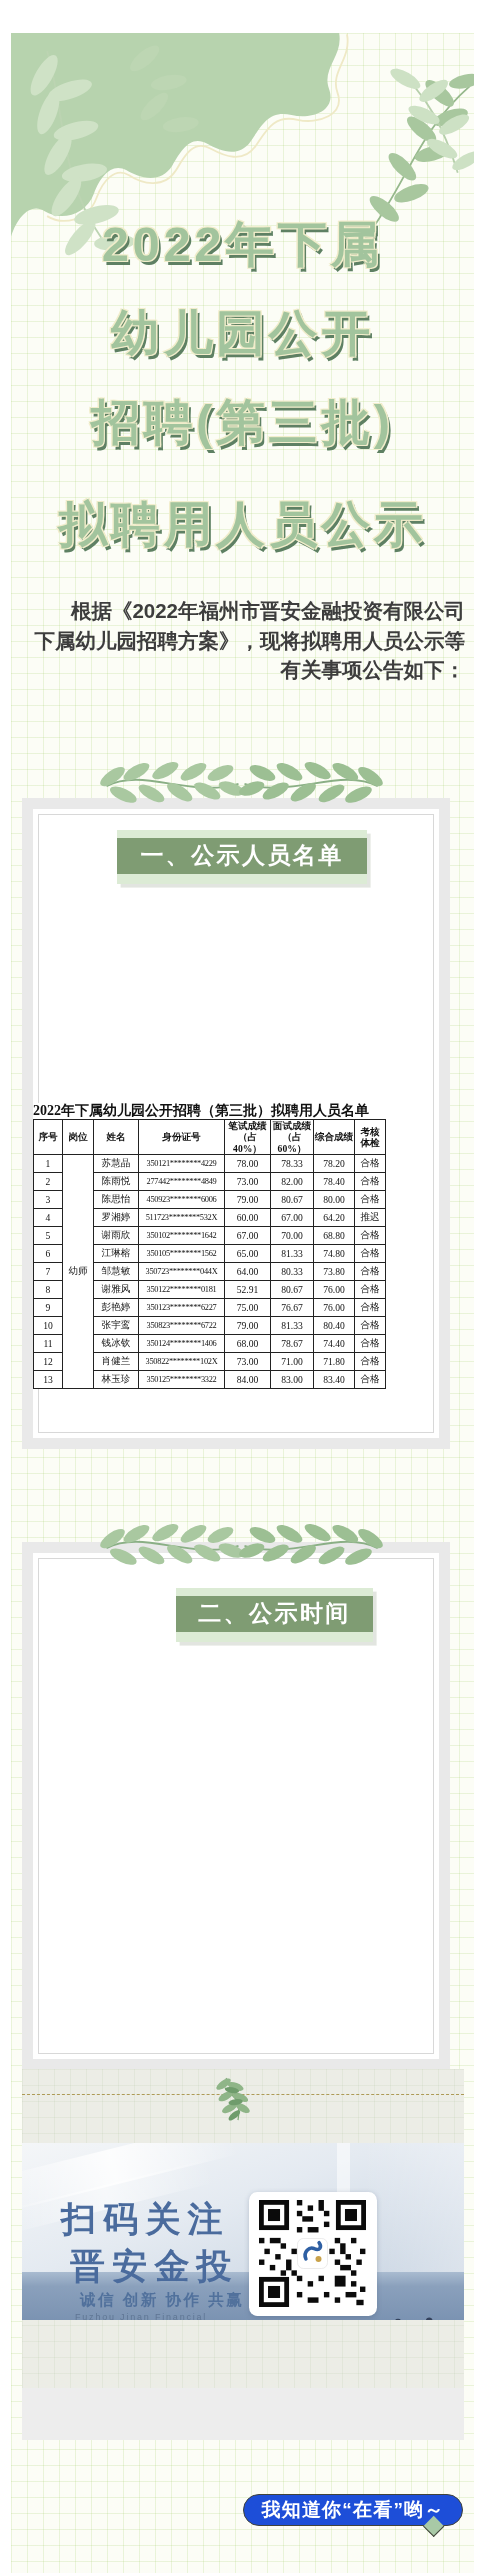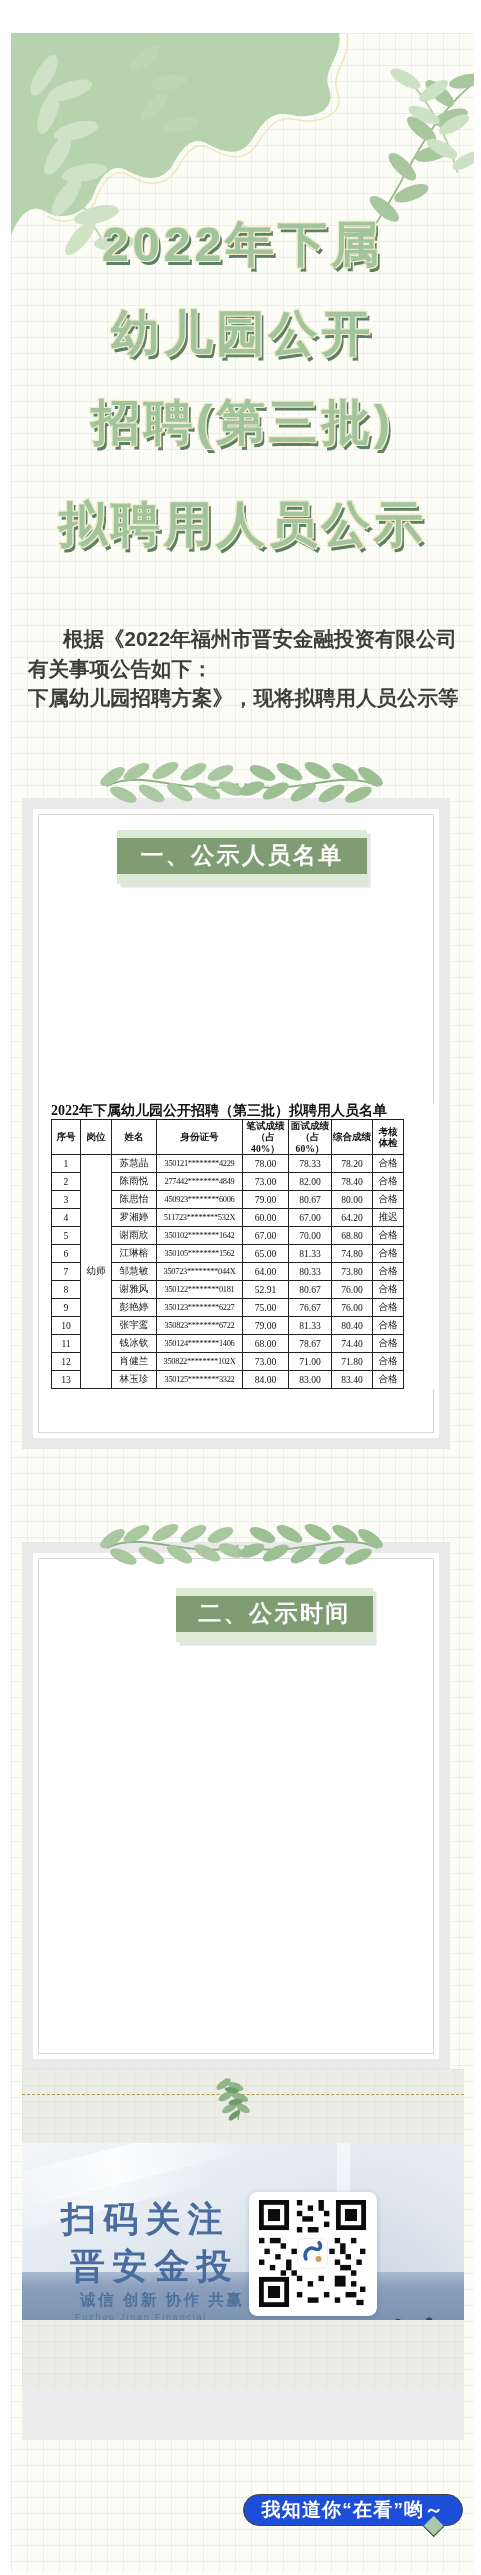--- a/index.html
+++ b/index.html
@@ -12,21 +12,21 @@
         background-size:16px 16px;}
   .topdeco{position:absolute;left:10.8px;top:33px;width:463px;height:241px;}
 
   .title-line{position:absolute;left:10.8px;width:463px;text-align:center;font-weight:bold;
         font-size:49px;color:#a2c49d;letter-spacing:3.6px;white-space:nowrap;
         text-shadow:-1.2px -1.2px 0 #f1edcb,1.2px -1.2px 0 #f1edcb,-1.2px 1.2px 0 #f1edcb,1.2px 1.2px 0 #f1edcb,3px 3.6px 0 #5e8063;}
   .t1{top:212px}.t2{top:301px}.t3{top:390px}.t4{top:492px}
 
   .para{position:absolute;color:#3d3d3d;font-weight:600;}
   .para .ln{white-space:nowrap;}
-  .intro{left:28px;top:624px;width:437px;font-size:20.5px;}
+  .intro{left:28px;top:596px;width:437px;font-size:20.5px;text-align:right;}
   .intro .ln{height:29.5px;line-height:29.5px;}
   .ind58{padding-left:35px;}
   .ind54{padding-left:32px;}
   .p1{left:56px;top:913px;width:385px;font-size:21.7px;}
   .p1 .ln,.p2 .ln{height:34px;line-height:34px;}
   .p2{left:56px;top:1674px;width:385px;font-size:21.7px;}
   .lead{font-weight:800;color:#1c1c1c;}
 
   .divider{position:absolute;width:283px;height:66px;z-index:6;}
   .div1{left:100px;top:749px;}
@@ -39,21 +39,21 @@
   .card2{left:22px;top:1542px;width:428px;height:528px;}
 
   .badge{position:absolute;z-index:5;box-shadow:3.6px 3.6px 0 rgba(140,150,130,.25);}
   .badge .strip{height:7.8px;background:#dcebd5;}
   .badge .bar{height:36px;background:#7f9c73;color:#ffffff;font-size:23px;font-weight:bold;
         letter-spacing:2.4px;display:flex;align-items:center;justify-content:center;white-space:nowrap;}
   .badge .strip2{height:10.2px;background:#dcebd5;}
   .badge1{left:117px;top:830px;width:250px;}
   .badge2{left:144px;top:1588px;width:197px;margin-left:32px;}
 
-  .tablewrap{position:absolute;left:51px;top:1103px;width:387px;z-index:5;background:#fff;}
+  .tablewrap{position:absolute;left:33px;top:1103px;width:387px;z-index:5;background:#fff;}
   .tabletitle{font-size:14px;font-weight:bold;color:#111;font-family:"Liberation Serif","DejaVu Serif",serif;
         height:16px;line-height:15px;white-space:nowrap;}
   table.roster{border-collapse:collapse;table-layout:fixed;width:353px;}
   table.roster th,table.roster td{border:0.6px solid #222;text-align:center;color:#111;
         font-family:"Liberation Serif","DejaVu Serif",serif;overflow:hidden;}
   table.roster th{font-size:9.6px;height:27px;white-space:pre-line;line-height:11.4px;font-weight:bold;padding:0;}
   table.roster td{font-size:9.6px;height:17px;padding:0 0.6px;}
   table.roster td.id{font-size:8.4px;letter-spacing:-0.3px;}
 
   .footer{position:absolute;left:22px;top:2069px;width:442px;height:371px;
@@ -182,22 +182,22 @@
     </g>
   </svg>
 
   <div class="title-line t1">2022年下属</div>
   <div class="title-line t3">招聘(第三批)</div>
   <div class="title-line t2">幼儿园公开</div>
   <div class="title-line t4">拟聘用人员公示</div>
 
   <div class="para intro">
     <div class="ln ind58">根据《2022年福州市晋安金融投资有限公司</div>
+    <div class="ln">下属幼儿园招聘方案》，现将拟聘用人员公示等</div>
     <div class="ln">有关事项公告如下：</div>
-    <div class="ln">下属幼儿园招聘方案》，现将拟聘用人员公示等</div>
   </div>
 
   <svg class="divider div1" viewBox="0 0 470 110">
       <use href="#branchdef"></use>
     </svg>
   <div class="card card1">
     <div class="white"></div>
     <div class="inner"></div>
   </div>
   <div class="badge badge1">

